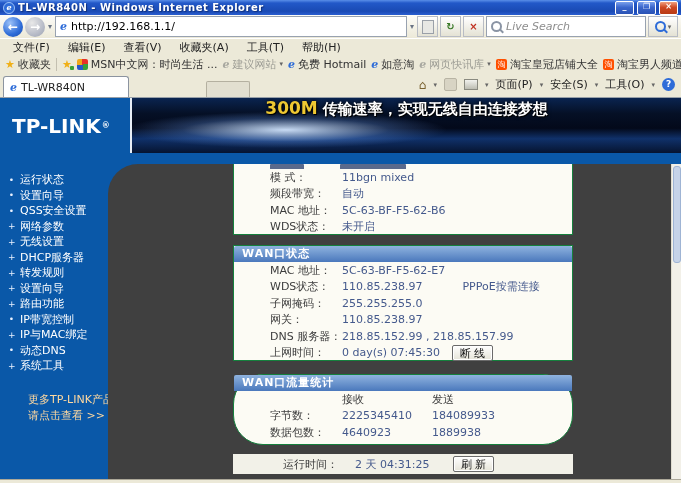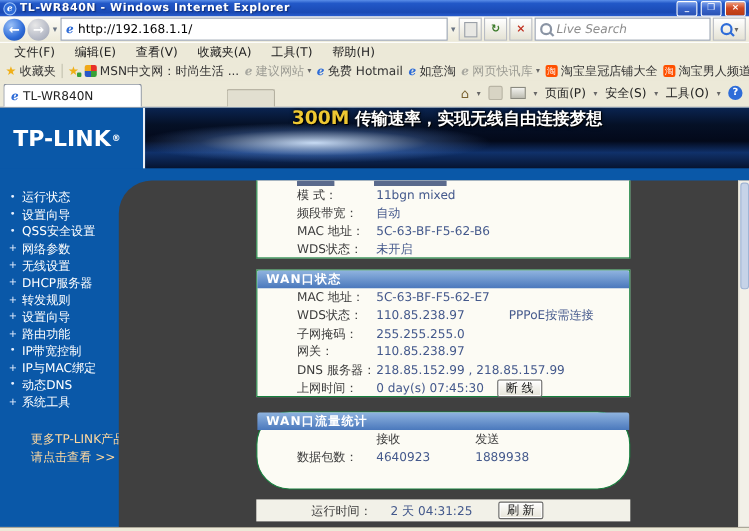--- a/index.html
+++ b/index.html
@@ -372,20 +372,25 @@
       </div>
 
       <div class="box box3">
         <div class="box-header">WAN口流量统计</div>
         <div class="row">
           <span class="lab"></span>
           <span class="tcol1 thead">接收</span>
           <span class="tcol2 thead">发送</span>
         </div>
         <div class="row">
+          <span class="lab">字节数：</span>
+          <span class="tcol1">2225345410</span>
+          <span class="tcol2">184089933</span>
+        </div>
+        <div class="row">
           <span class="lab">数据包数：</span>
           <span class="tcol1">4640923</span>
           <span class="tcol2">1889938</span>
         </div>
       </div>
 
       <div class="runtime">
         <span class="lab">运行时间：</span>
         <span class="val">2 天 04:31:25</span>
         <button class="xp-btn">刷 新</button>

